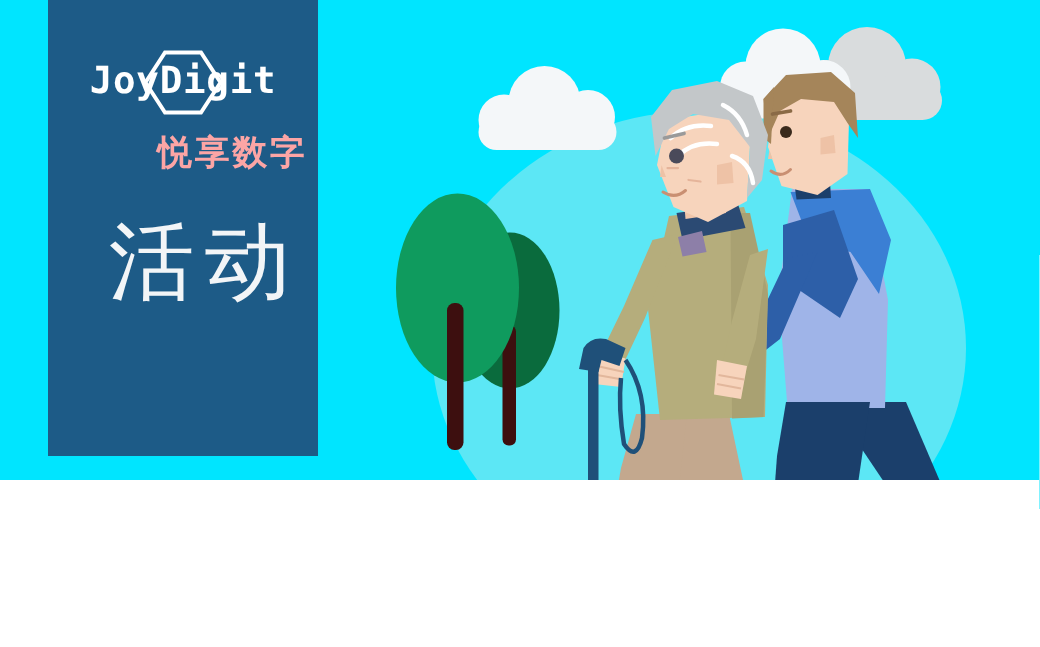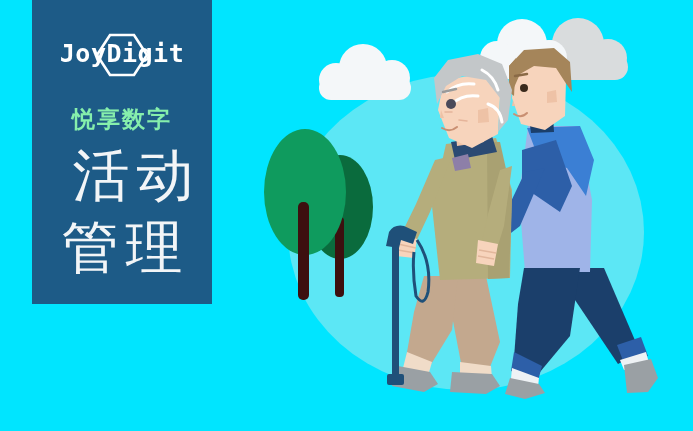--- a/index.html
+++ b/index.html
@@ -6,21 +6,21 @@
     margin: 0;
     padding: 0;
     background: #ffffff;
   }
   body {
     font-family: "Liberation Sans", sans-serif;
   }
   #banner {
     position: relative;
     width: 693px;
-    height: 431px;
+    height: 320px;
     overflow: hidden;
     background: #00e5ff;
   }
   #illustration {
     position: absolute;
     left: 0;
     top: 0;
     width: 693px;
     height: 431px;
   }
@@ -58,28 +58,29 @@
     font-weight: bold;
     font-size: 25px;
     letter-spacing: 0.5px;
     color: #ffffff;
     line-height: 32px;
     white-space: nowrap;
   }
   .logo-sub {
     position: absolute;
     left: 0;
-    top: 104px;
+    top: 86px;
     width: 180px;
     text-align: center;
     font-family: "DejaVu Sans", sans-serif;
     font-weight: bold;
     font-size: 23px;
     letter-spacing: 2px;
-    color: #86efac;
+    color: #fca5a5;
+    padding-left: 33px;
   }
   .title-line {
     position: absolute;
     left: 0;
     width: 180px;
     text-align: center;
     font-family: "DejaVu Sans", sans-serif;
     font-weight: normal;
     font-size: 57px;
     letter-spacing: 7px;
@@ -228,17 +229,16 @@
     <div class="logo-wrap">
       <svg class="logo-hex" viewBox="0 0 56 46">
         <polygon points="16,3 40,3 53,23 40,43 16,43 3,23" fill="none" stroke="#ffffff" stroke-width="2.6"></polygon>
       </svg>
       <div class="logo-text">JoyDigit</div>
     </div>
 
     <div class="logo-sub">悦享数字</div>
 
     <div class="title-line title-1">活动</div>
-    <div class="title-line title-2">管理</div>
 
   </div>
 
 </div>
 
 </body></html>

